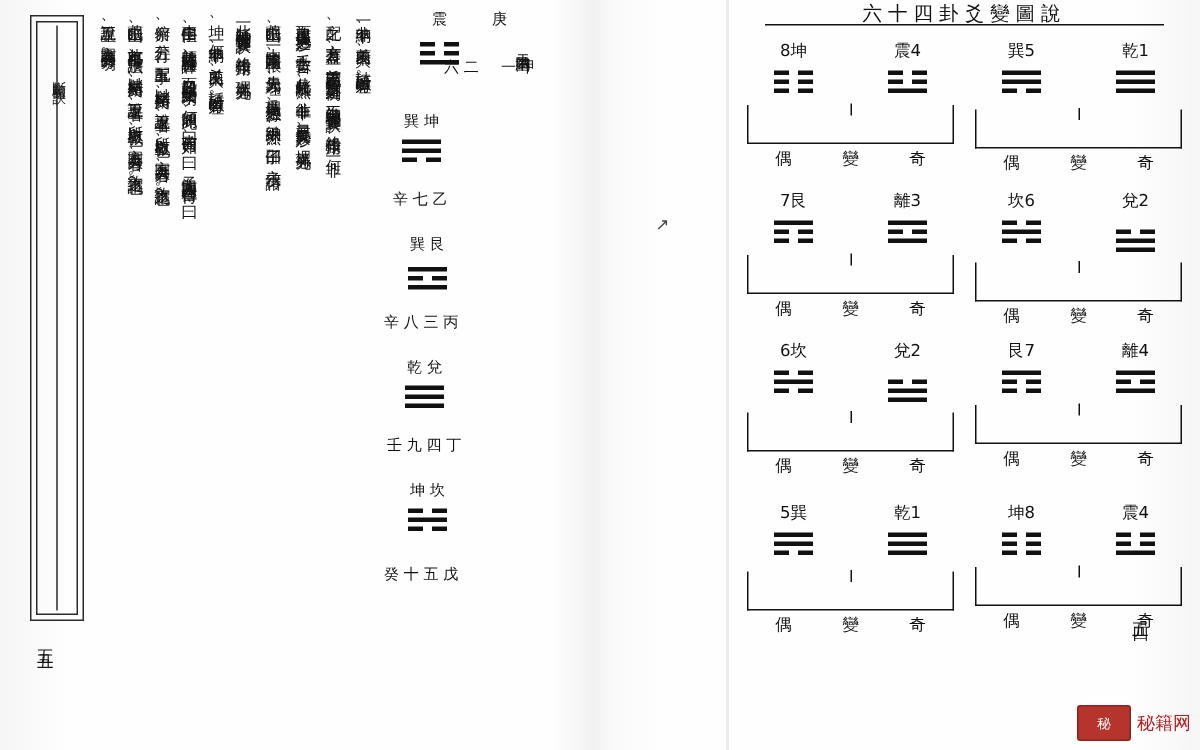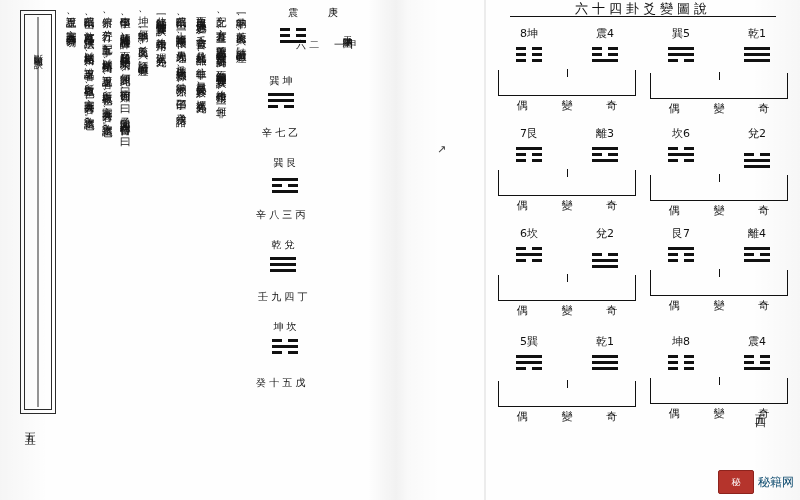--- a/index.html
+++ b/index.html
@@ -131,21 +131,21 @@
   .watermark{
     position:absolute;right:6px;bottom:6px;
     display:flex;align-items:center;gap:4px;
   }
   .wm-seal{
     width:34px;height:22px;background:#b5342c;border:1px solid #8d231d;
     border-radius:2px;display:flex;align-items:center;justify-content:center;
     color:#fff;font-size:9px;letter-spacing:0px;
     font-family:"DejaVu Sans",sans-serif;
   }
-  .wm-text{font-size:12px;color:#0c4a6e;font-family:"DejaVu Sans",sans-serif;}
+  .wm-text{font-size:12px;color:#b91c1c;font-family:"DejaVu Sans",sans-serif;}
 
   
   .stray{
     position:absolute;left:437px;top:143px;width:10px;height:10px;
     color:#444;font-size:11px;
   }
 </style>
 </head>
 <body>
 

